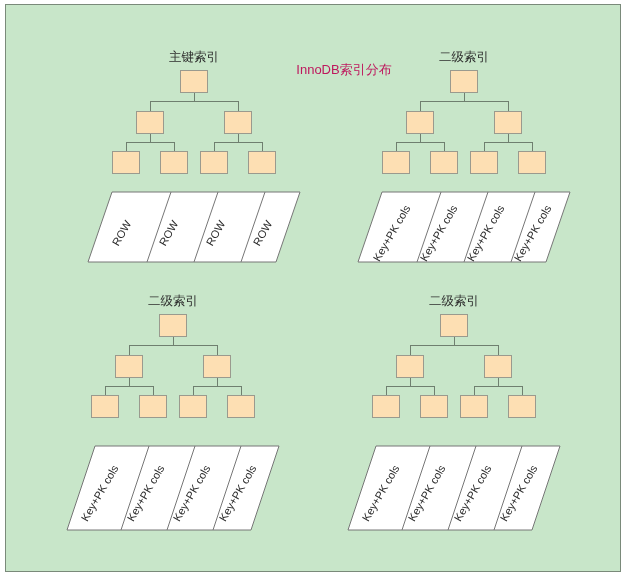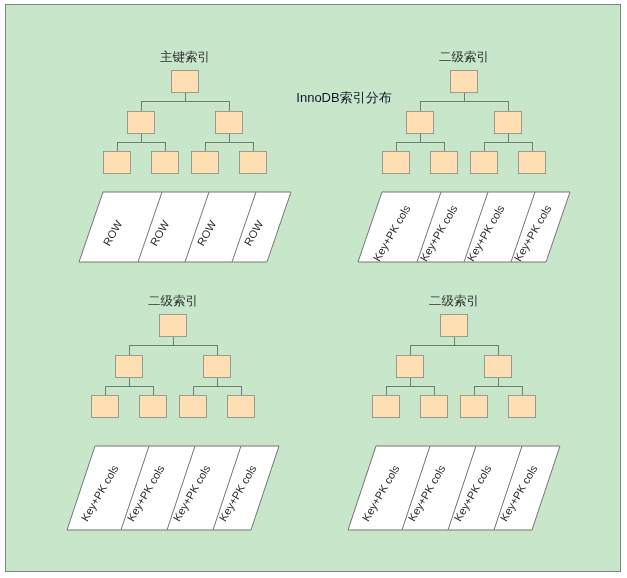--- a/index.html
+++ b/index.html
@@ -24,23 +24,22 @@
     border: 1px solid #7a8a7a;
     box-sizing: border-box;
   }
   .diagram-title {
     position: absolute;
     left: 273px;
     top: 56px;
     width: 130px;
     text-align: center;
     font-size: 13px;
-    color: #0f172a;
+    color: #be185d;
     white-space: nowrap;
-    margin-top: 28px;
   }
   .quadrant {
     position: absolute;
     width: 230px;
     height: 240px;
   }
   .q-label {
     position: absolute;
     top: 0px;
     left: 0;
@@ -99,21 +98,21 @@
     fill: #2c2c2c;
   }
 </style>
 </head>
 <body>
 
 <div id="canvas">
 
   <div class="diagram-title">InnoDB索引分布</div>
 
-  <div class="quadrant" style="left:64px; top:44px;text-decoration:underline;">
+  <div class="quadrant" style="left:73px; top:44px;text-decoration:underline;">
     <div class="q-label">主键索引</div>
 
     <div class="edge ev e-root-down"></div>
     <div class="edge eh e-top-bar"></div>
     <div class="edge ev e-l2a-up"></div>
     <div class="edge ev e-l2b-up"></div>
     <div class="edge ev e-l2a-down"></div>
     <div class="edge ev e-l2b-down"></div>
     <div class="edge eh e-bar-left"></div>
     <div class="edge eh e-bar-right"></div>

